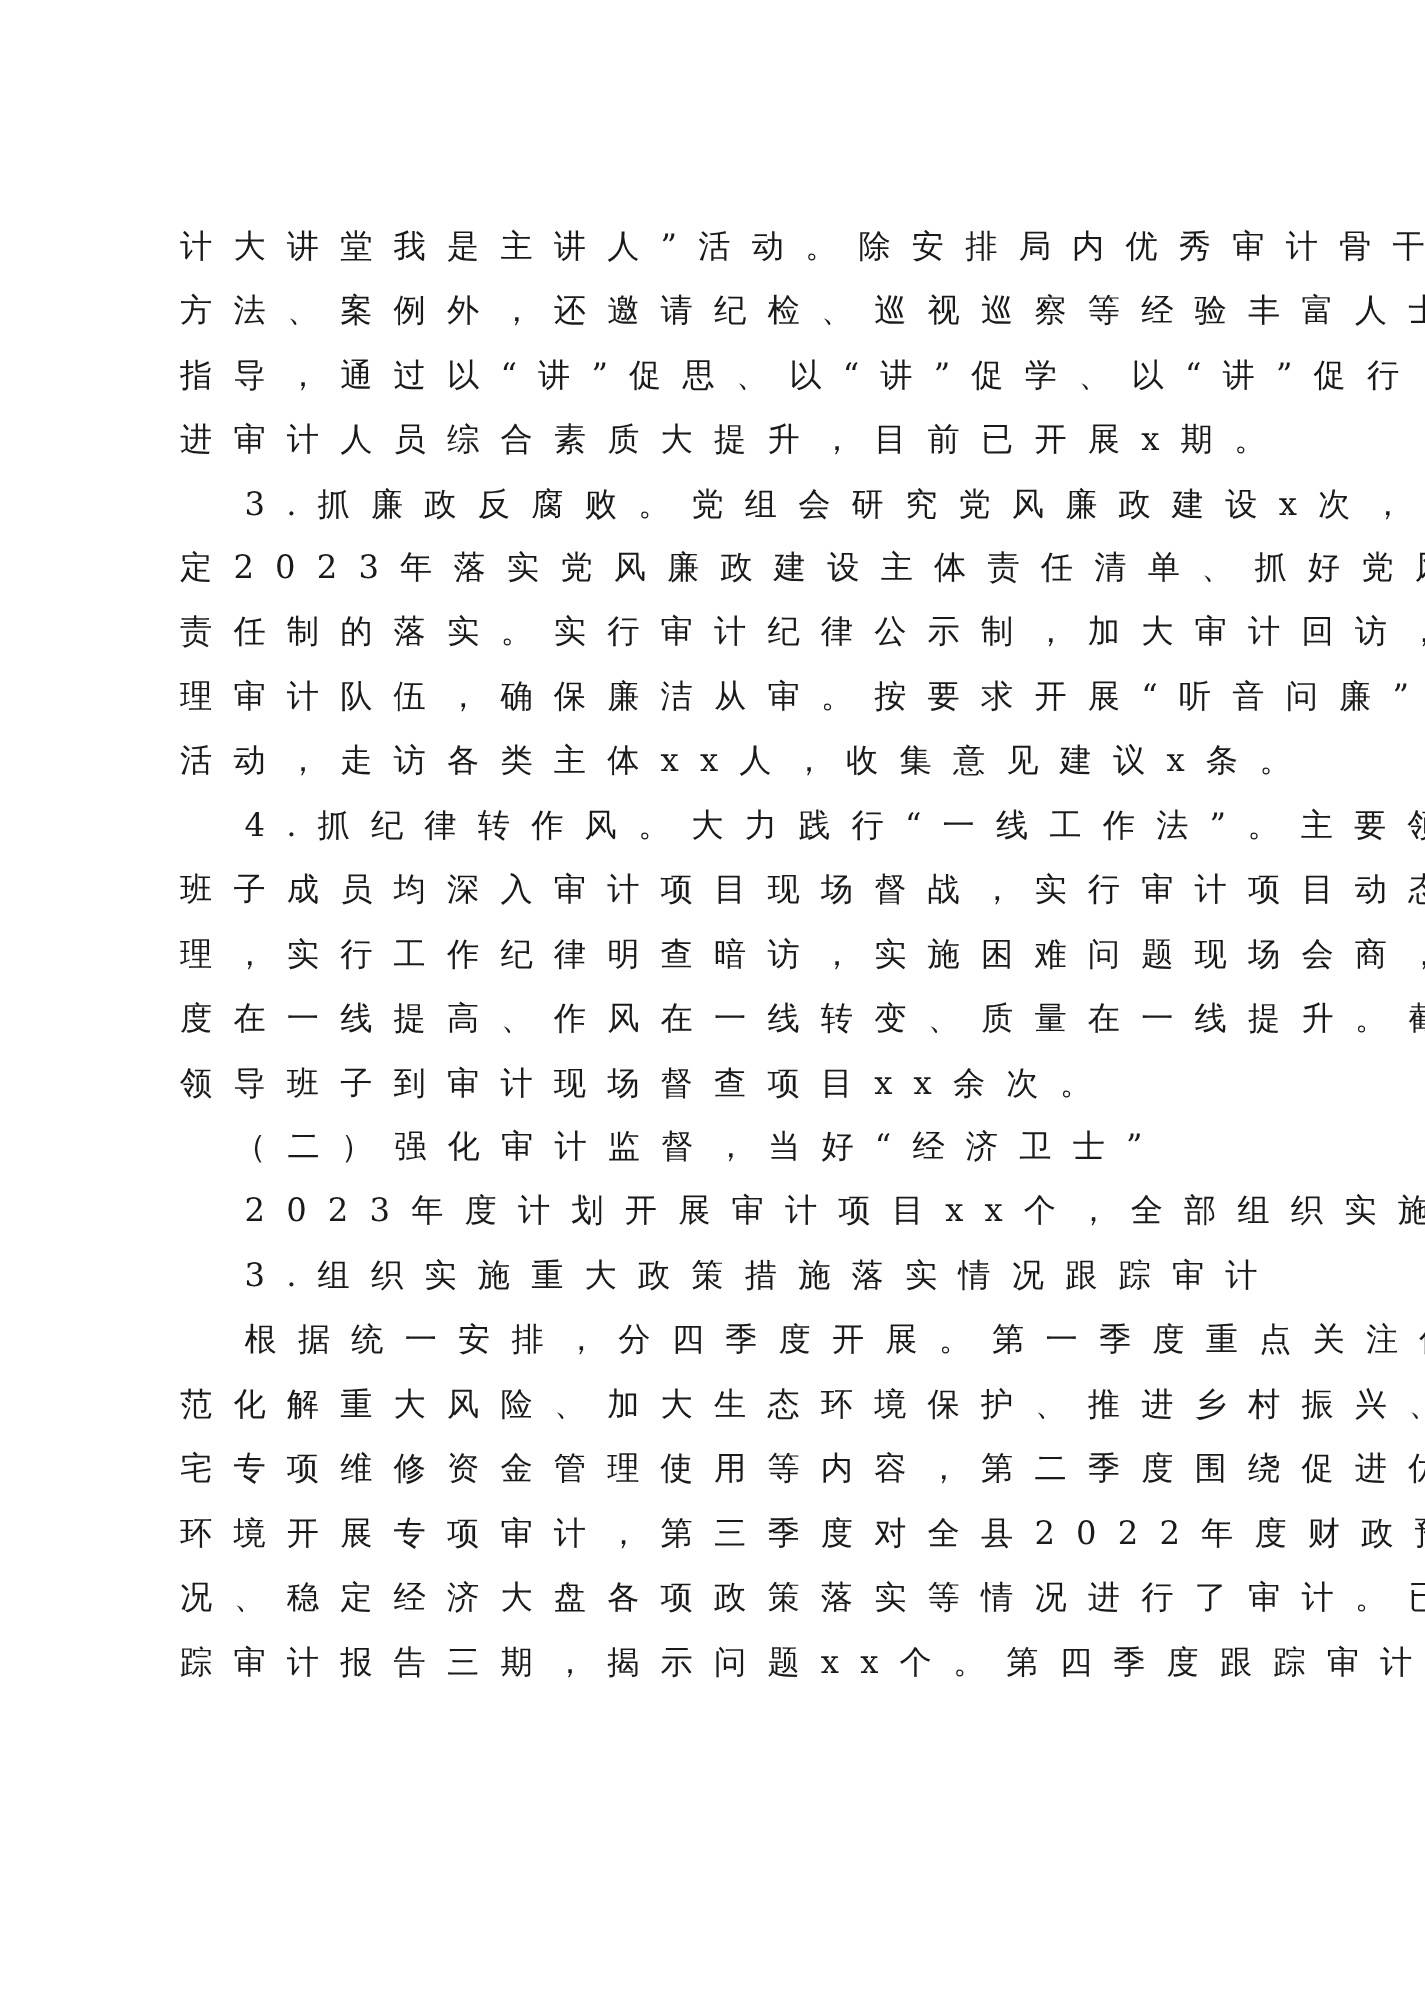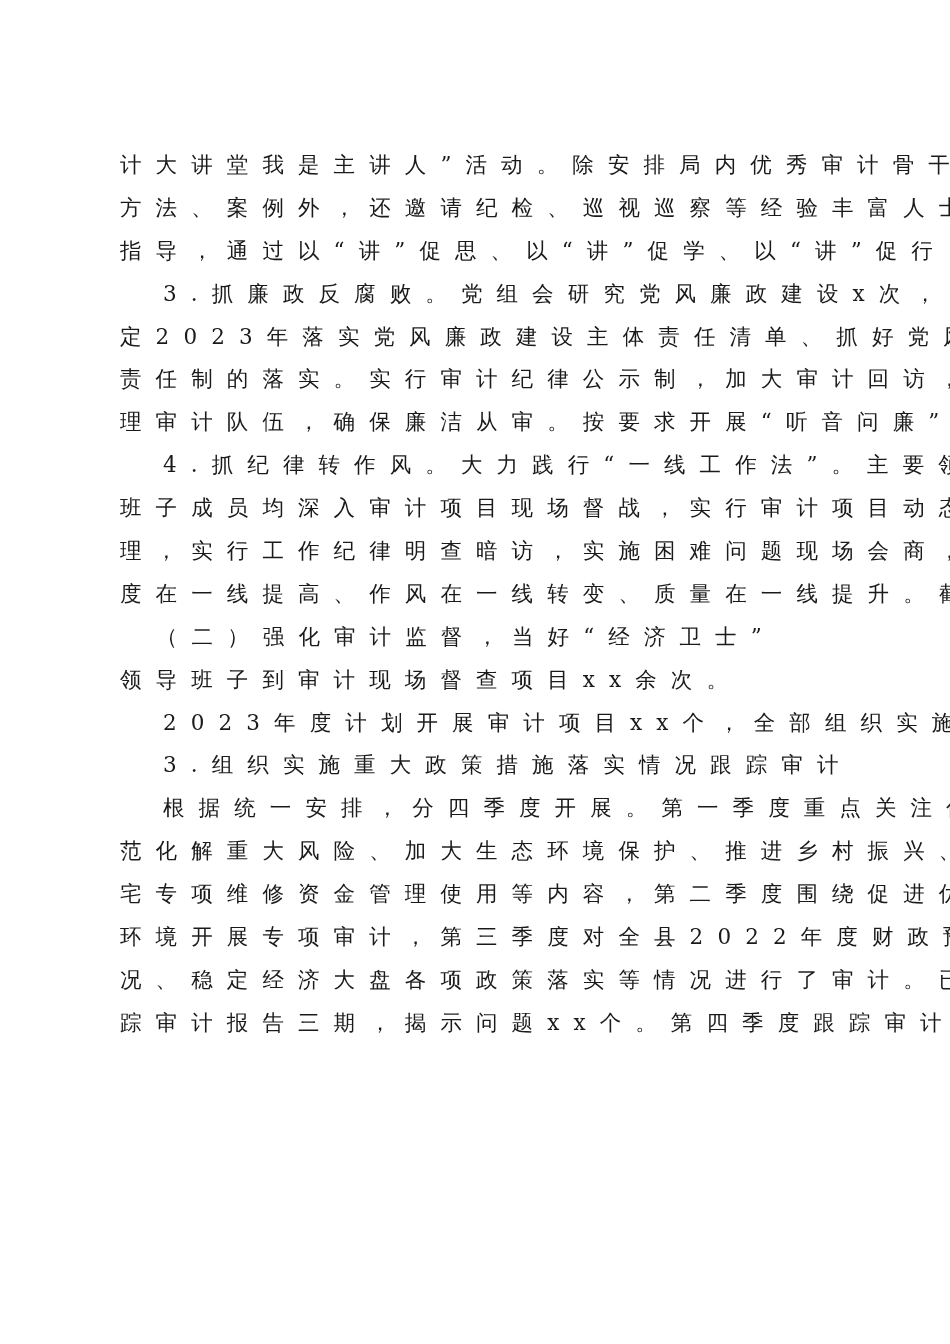--- a/index.html
+++ b/index.html
@@ -15,30 +15,32 @@
   .indent { padding-left: 43px; }
   .heading-indent { padding-left: 36px; }
 </style>
 </head>
 <body>
 
 <div class="page">
   <span class="line">计大讲堂我是主讲人”活动。除安排局内优秀审计骨干讲经验、</span>
   <span class="line">方法、案例外，还邀请纪检、巡视巡察等经验丰富人士来交流</span>
   <span class="line">指导，通过以“讲”促思、以“讲”促学、以“讲”促行，促</span>
+  <span class="line">进审计人员综合素质大提升，目前已开展x期。</span>
   <span class="line indent">3.抓廉政反腐败。党组会研究党风廉政建设x次，梳理制</span>
   <span class="line">定2023年落实党风廉政建设主体责任清单、抓好党风廉政建设</span>
   <span class="line">责任制的落实。实行审计纪律公示制，加大审计回访，从严管</span>
   <span class="line">理审计队伍，确保廉洁从审。按要求开展“听音问廉”大走访</span>
+  <span class="line">活动，走访各类主体xx人，收集意见建议x条。</span>
   <span class="line indent">4.抓纪律转作风。大力践行“一线工作法”。主要领导、</span>
   <span class="line">班子成员均深入审计项目现场督战，实行审计项目动态跟踪管</span>
   <span class="line">理，实行工作纪律明查暗访，实施困难问题现场会商，确保速</span>
   <span class="line">度在一线提高、作风在一线转变、质量在一线提升。截至目前，</span>
+  <span class="line">领导班子到审计现场督查项目xx余次。</span>
   <span class="line heading-indent">（二）强化审计监督，当好“经济卫士”</span>
-  <span class="line">领导班子到审计现场督查项目xx余次。</span>
   <span class="line indent">2023年度计划开展审计项目xx个，全部组织实施。</span>
   <span class="line indent">3.组织实施重大政策措施落实情况跟踪审计</span>
   <span class="line indent">根据统一安排，分四季度开展。第一季度重点关注促进防</span>
   <span class="line">范化解重大风险、加大生态环境保护、推进乡村振兴、规范住</span>
   <span class="line">宅专项维修资金管理使用等内容，第二季度围绕促进优化营商</span>
   <span class="line">环境开展专项审计，第三季度对全县2022年度财政预算执行情</span>
   <span class="line">况、稳定经济大盘各项政策落实等情况进行了审计。已出具跟</span>
   <span class="line">踪审计报告三期，揭示问题xx个。第四季度跟踪审计正实施中。</span>
 </div>
 

